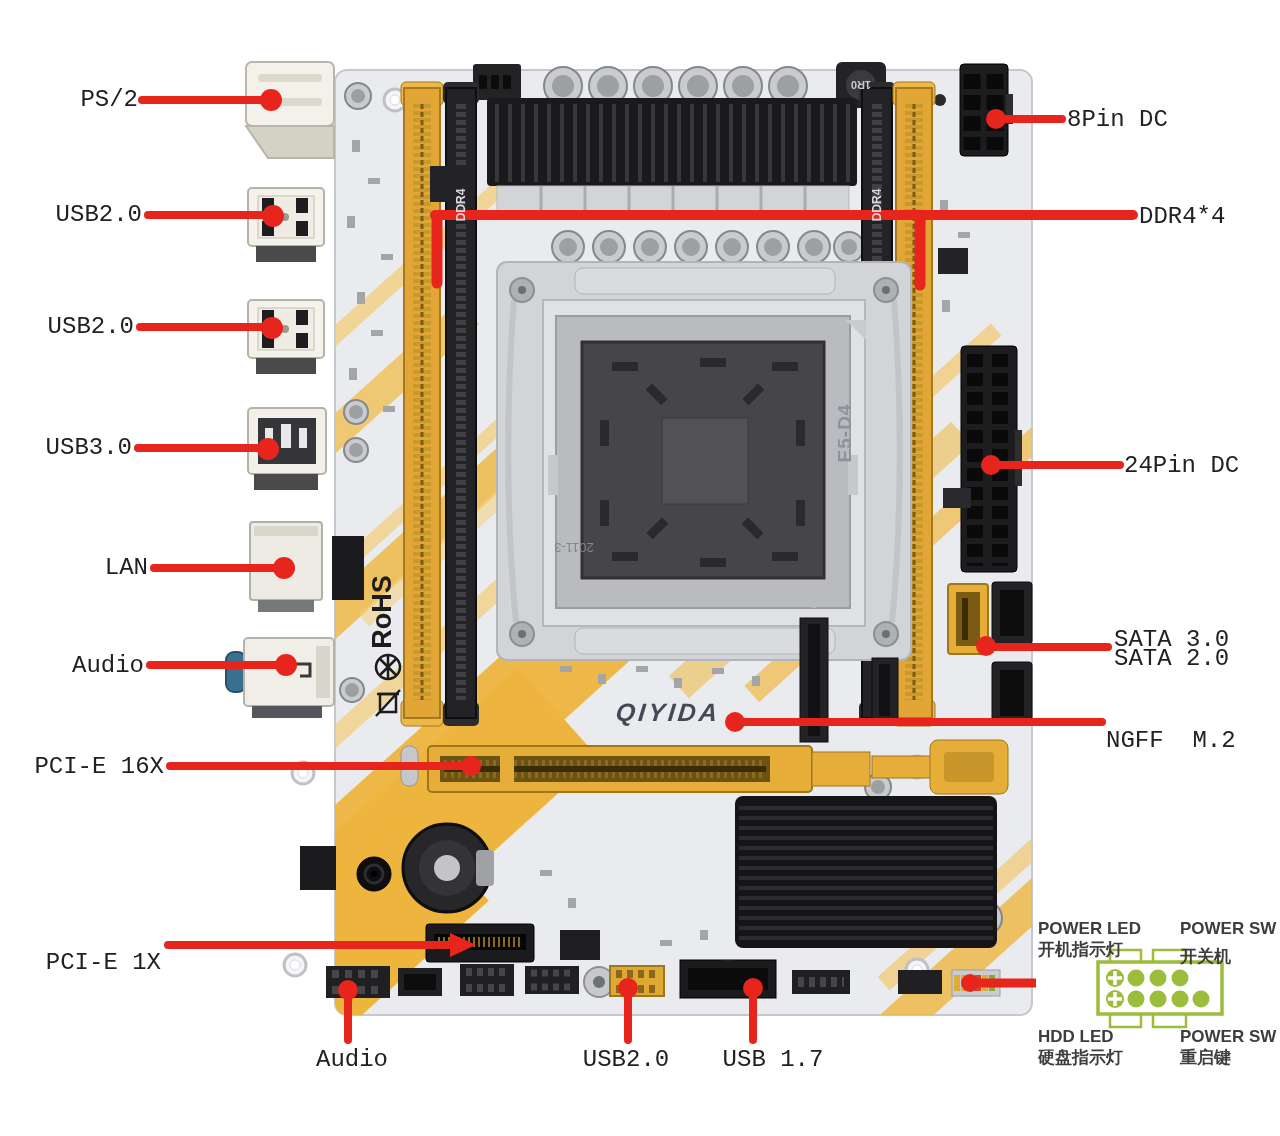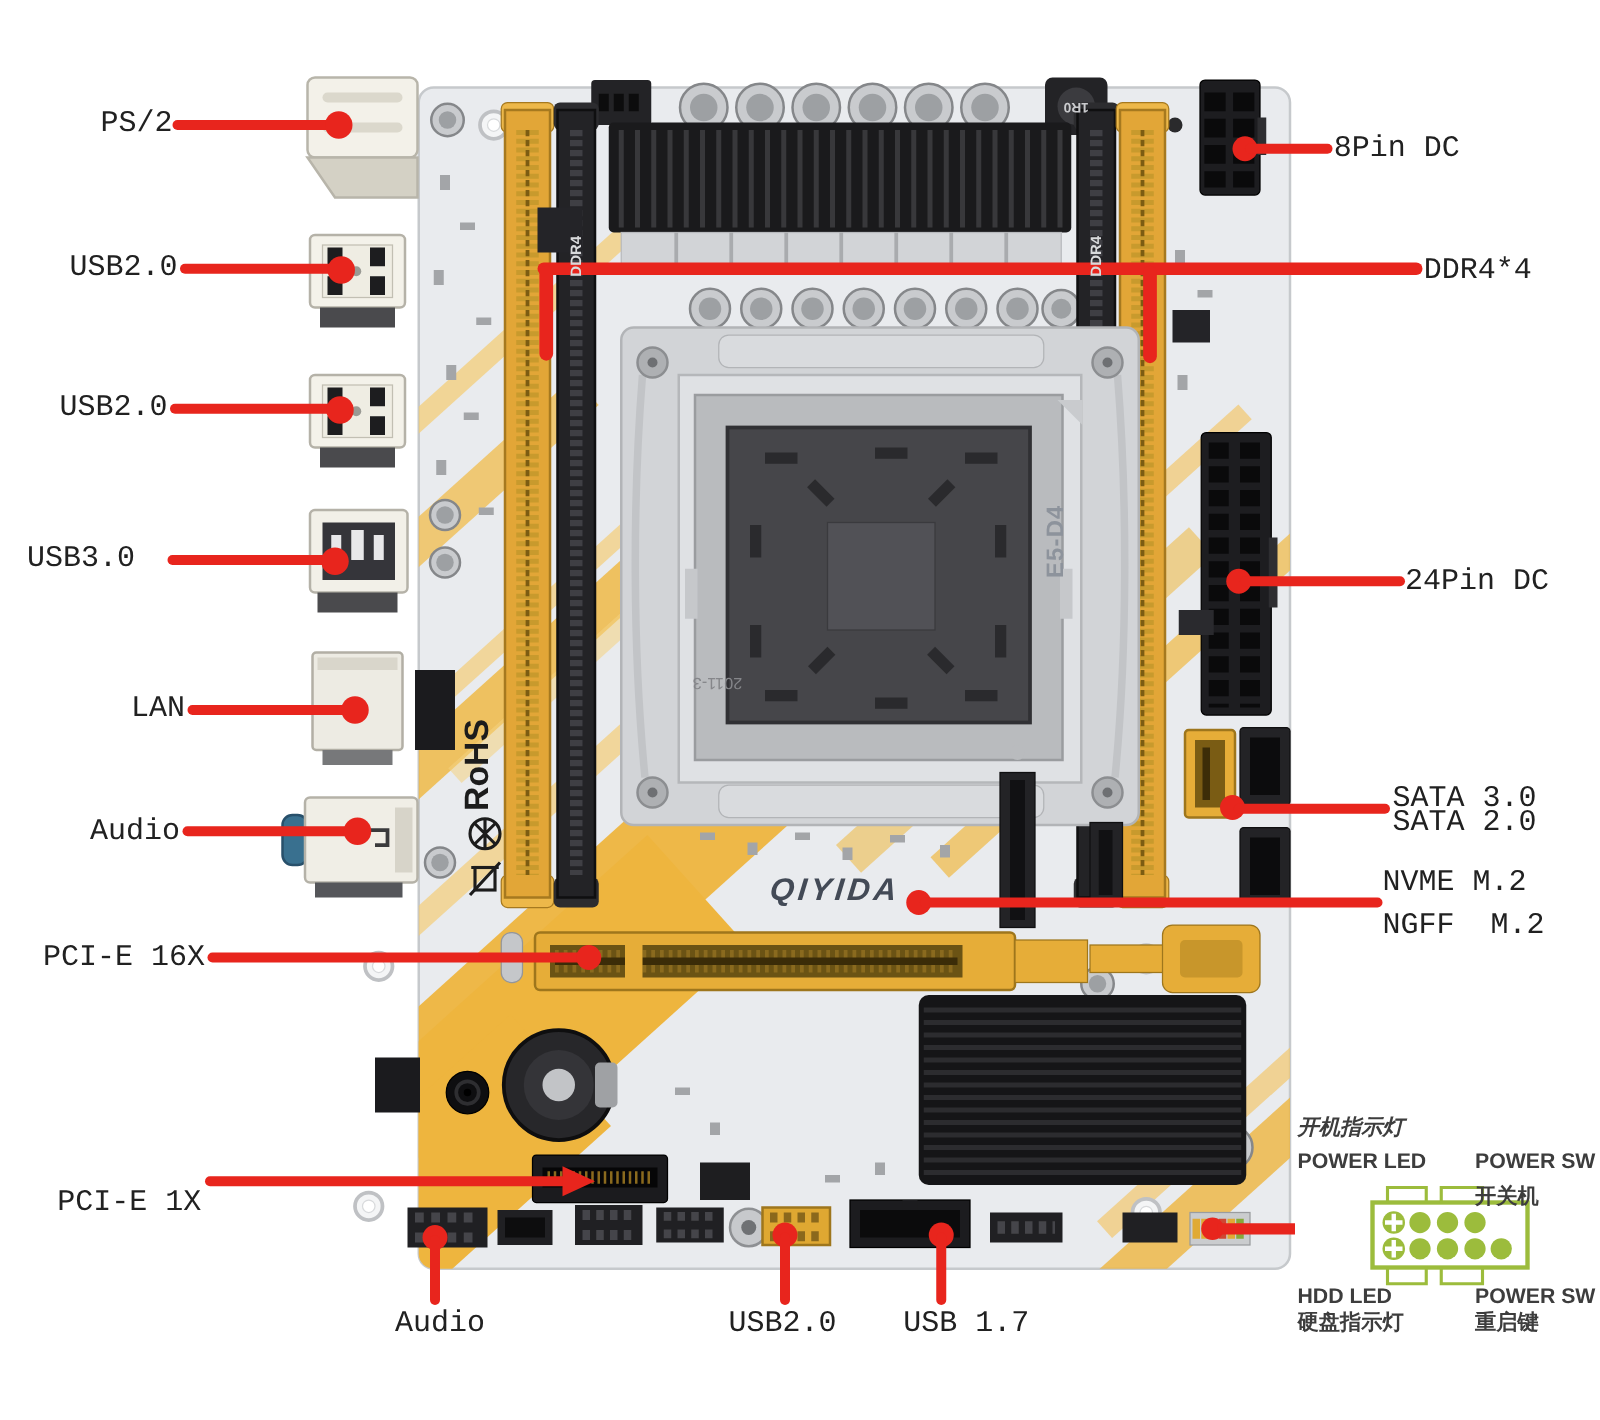--- a/index.html
+++ b/index.html
@@ -568,40 +568,39 @@
     <g stroke="#ffffff" stroke-width="3.5">
       <path d="M1108 978 H1122 M1115 971 V985"></path>
       <path d="M1108 999 H1122 M1115 992 V1006"></path>
     </g>
   </g>
 </svg>
 
 <div class="lbl ra" style="right:1142px;top:100px;">PS/2</div>
 <div class="lbl ra" style="right:1138px;top:215px;">USB2.0</div>
 <div class="lbl ra" style="right:1146px;top:327px;">USB2.0</div>
-<div class="lbl ra" style="right:1172px;top:448px;margin-left:32px;">USB3.0</div>
+<div class="lbl ra" style="right:1148px;top:448px;margin-left:32px;">USB3.0</div>
 <div class="lbl ra" style="right:1132px;top:568px;">LAN</div>
 <div class="lbl ra" style="right:1136px;top:666px;">Audio</div>
 <div class="lbl ra" style="right:1116px;top:767px;">PCI-E 16X</div>
 <div class="lbl ra" style="right:1119px;top:947px;margin-top:16px;">PCI-E 1X</div>
 
 <div class="lbl la" style="left:1067px;top:120px;">8Pin DC</div>
 <div class="lbl la" style="left:1139px;top:217px;">DDR4*4</div>
 <div class="lbl la" style="left:1124px;top:466px;">24Pin DC</div>
 <div class="lbl la" style="left:1114px;top:630px;margin-top:10px;">SATA 3.0</div>
 <div class="lbl la" style="left:1114px;top:659px;">SATA 2.0</div>
-<div class="lbl la" style="left:1106px;top:707px;">NVME M.2</div>
 <div class="lbl la" style="left:1106px;top:741px;">NGFF  M.2</div>
 
 <div class="lbl ca" style="left:352px;top:1060px;">Audio</div>
 <div class="lbl ca" style="left:626px;top:1060px;">USB2.0</div>
 <div class="lbl ca" style="left:773px;top:1060px;">USB 1.7</div>
 
 <div class="fp" style="left:1038px;top:920px;">POWER LED</div>
-<div class="fp" style="left:1038px;top:893px;font-style:italic;">开机指示灯</div>
+<div class="fp" style="left:1038px;top:941px;">开机指示灯</div>
 <div class="fp" style="left:1180px;top:920px;">POWER SW</div>
 <div class="fp" style="left:1180px;top:948px;">开关机</div>
 <div class="fp" style="left:1038px;top:1028px;">HDD LED</div>
 <div class="fp" style="left:1038px;top:1049px;">硬盘指示灯</div>
 <div class="fp" style="left:1180px;top:1028px;">POWER SW</div>
 <div class="fp" style="left:1180px;top:1049px;">重启键</div>
 
 <div class="brand">QIYIDA</div>
 <div class="model">E5-D4</div>
 <div class="rohs">RoHS</div>

